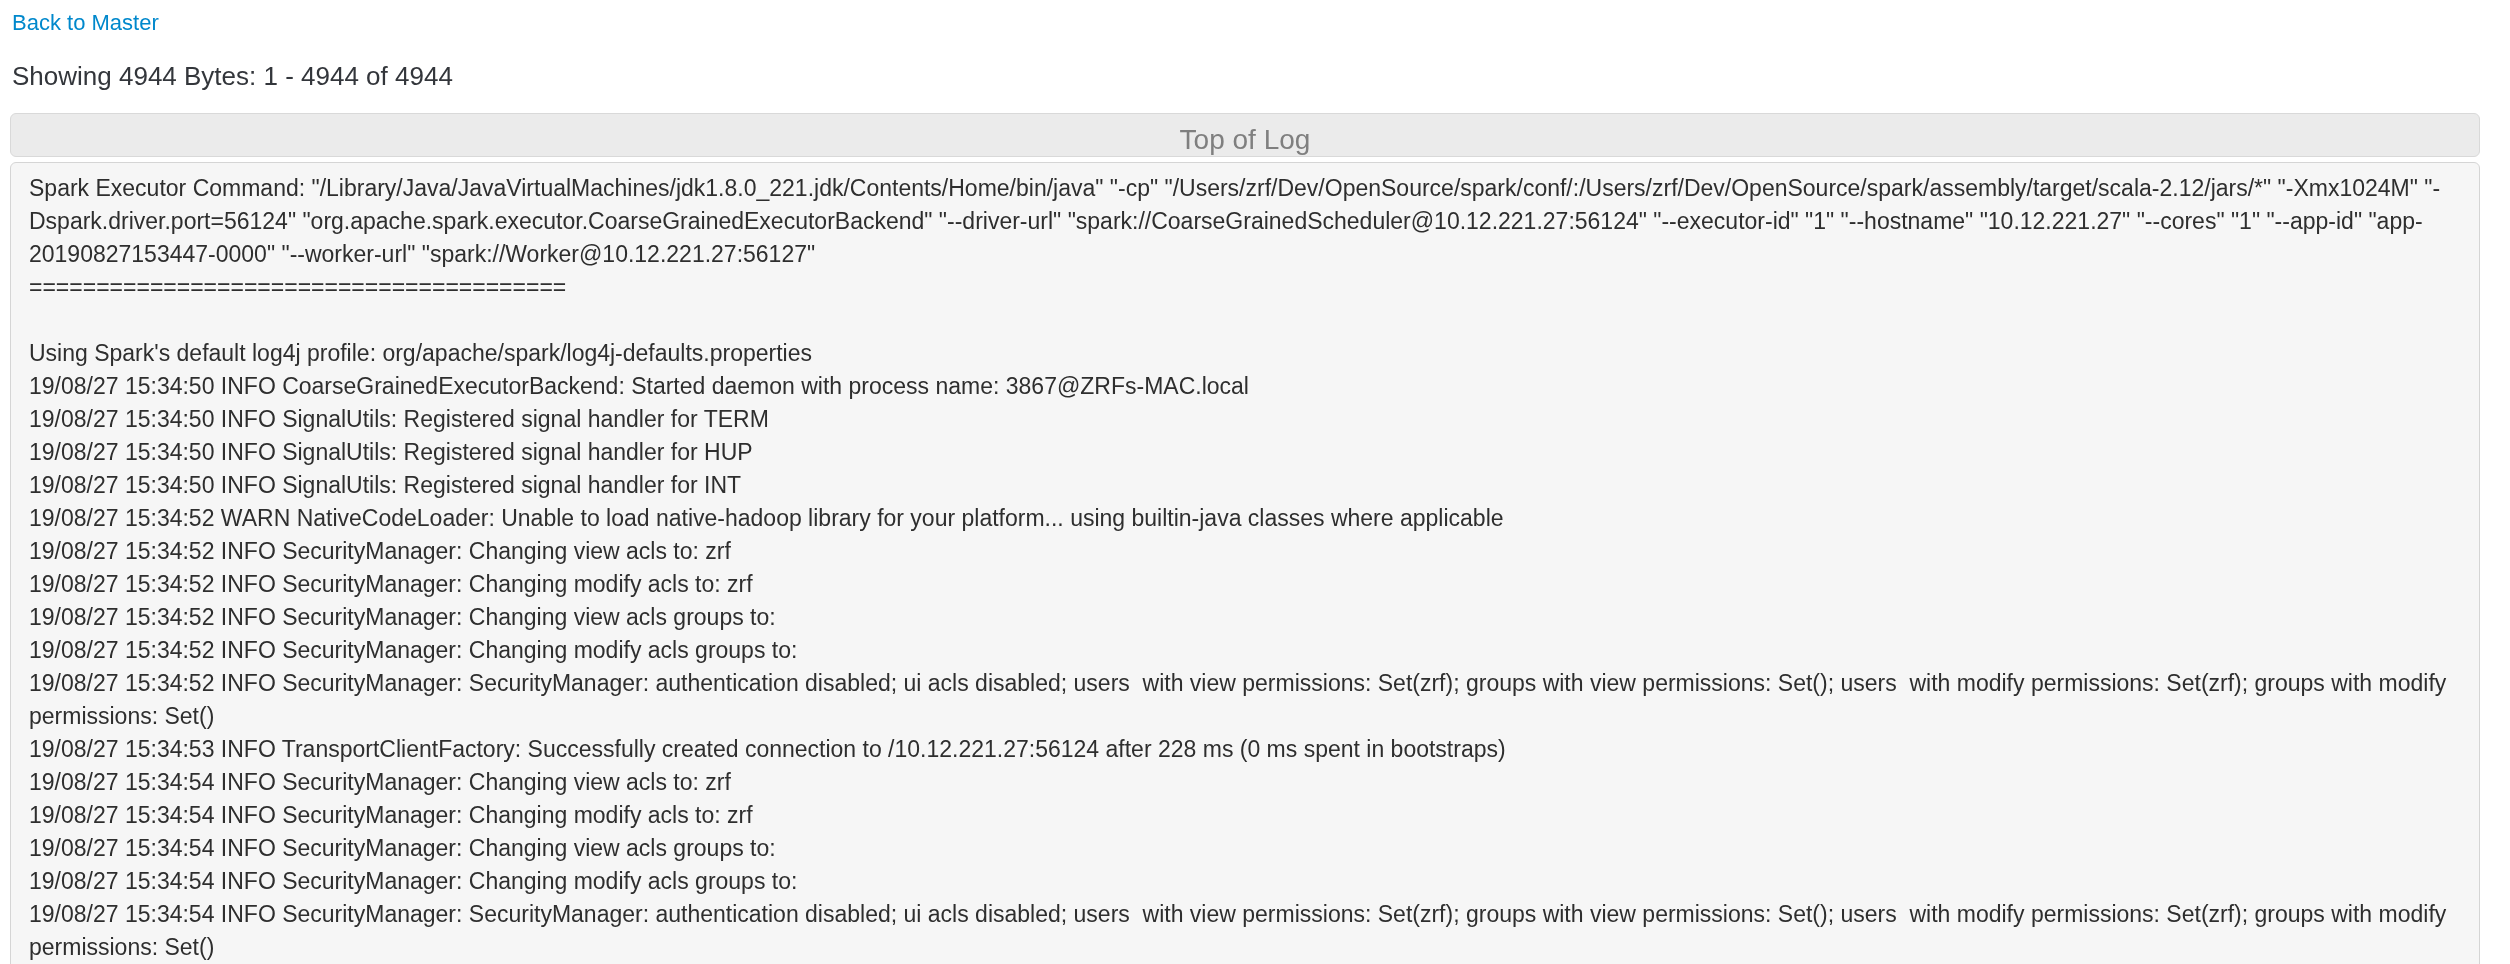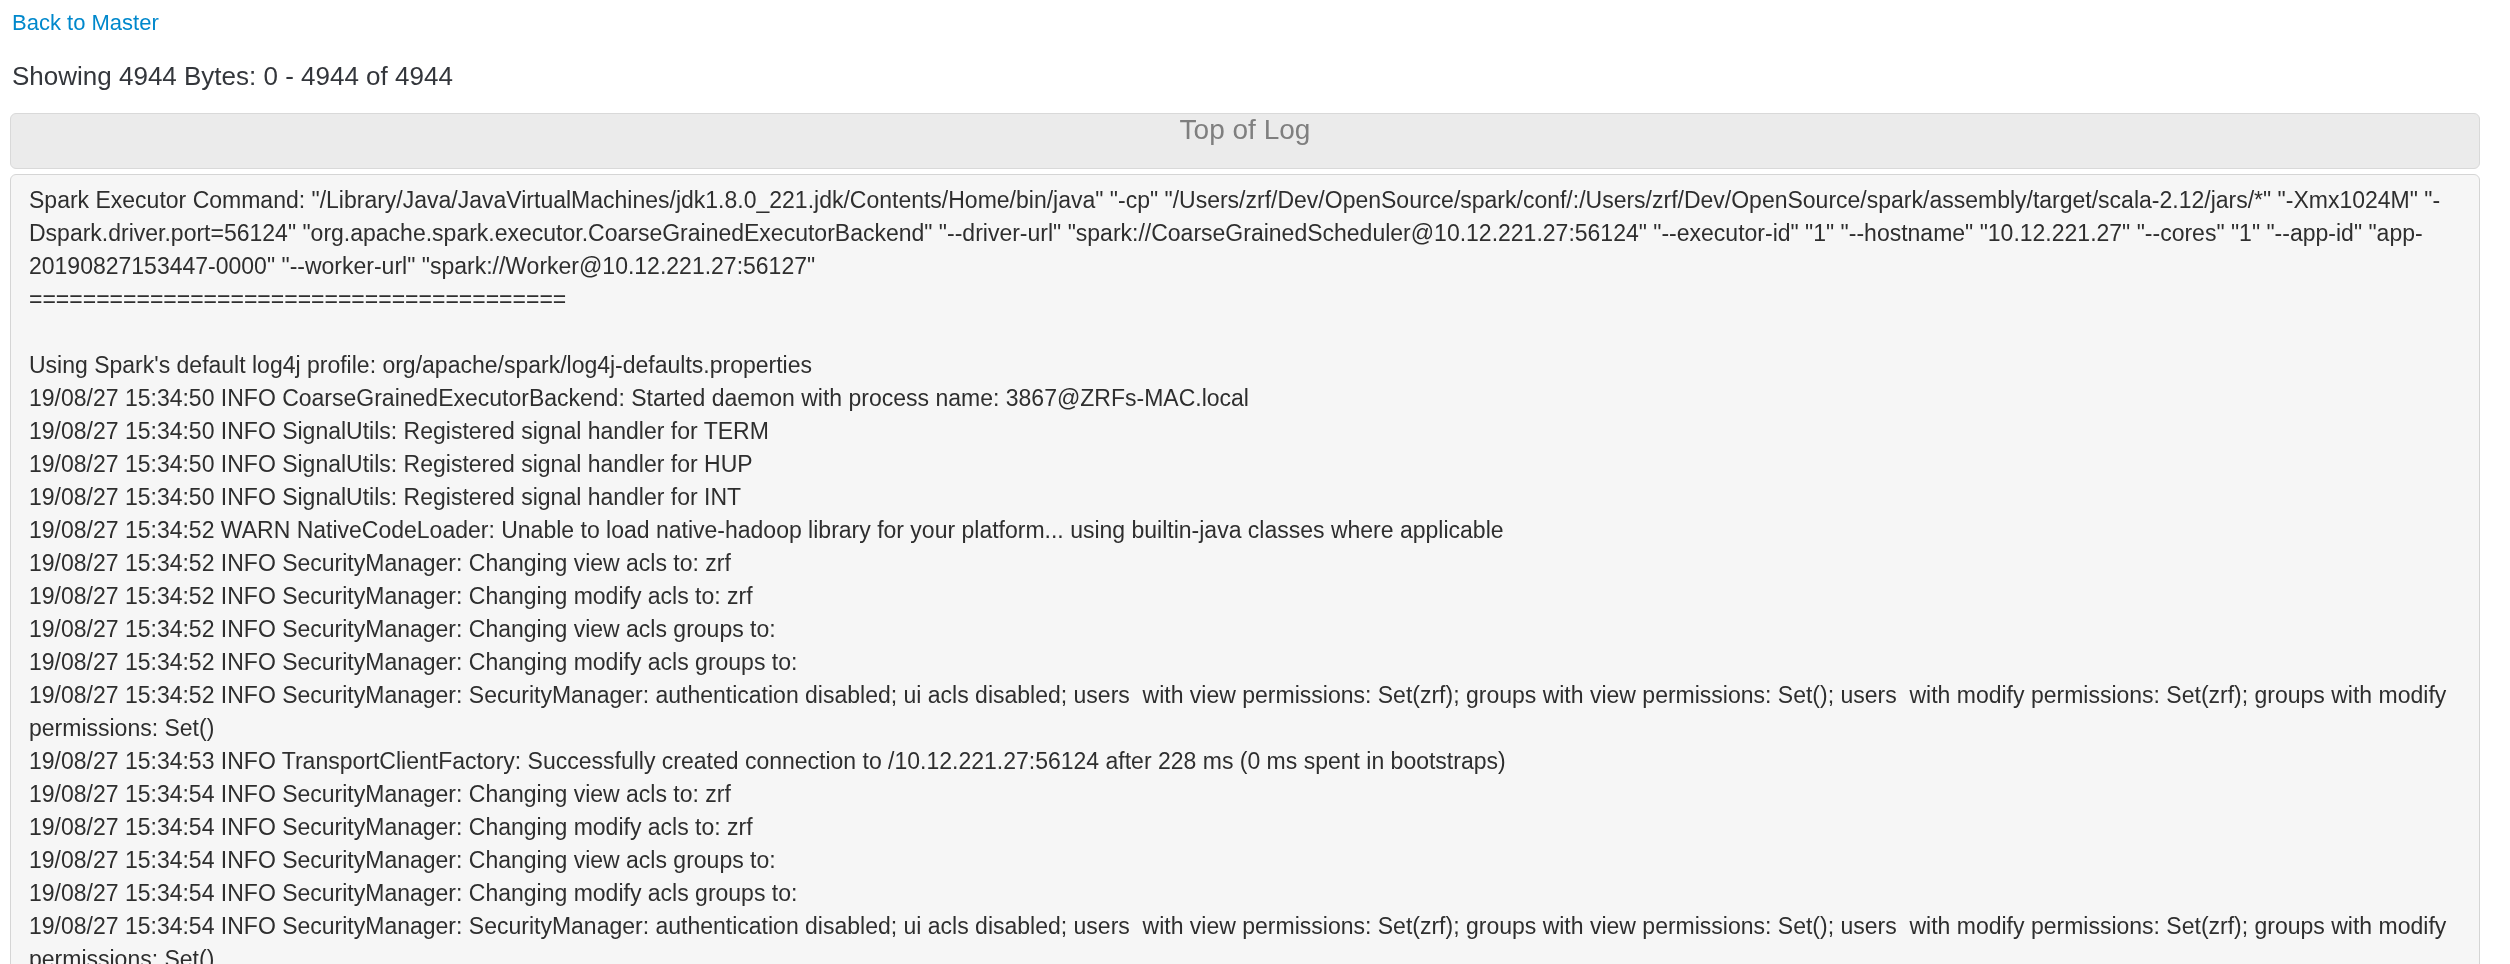--- a/index.html
+++ b/index.html
@@ -26,26 +26,26 @@
     cursor: pointer;
   }
   .byte-info {
     margin-top: 25px;
     margin-left: 2px;
     font-size: 26px;
     color: #33363b;
   }
   .log-header {
     margin-top: 21px;
-    height: 56px;
+    height: 44px;
     background: #ebebeb;
     border: 1px solid #d9d9d9;
     border-radius: 6px;
     display: flex;
-    align-items: flex-start;
+    align-items: flex-end;
     justify-content: center;
     font-size: 28px;
     color: #7f7f7f;
   }
   .log-box {
     margin-top: 5px;
     background: #f6f6f6;
     border: 1px solid #d5d5d5;
     border-radius: 6px;
     padding: 9px 16px 20px 18px;
@@ -61,21 +61,21 @@
     overflow-wrap: break-word;
   }
 </style>
 </head>
 <body>
 
 <div class="page">
 
   <a class="back-link" href="#">Back to Master</a>
 
-  <div class="byte-info">Showing 4944 Bytes: 0 - 4944 of 4944</div>
+  <div class="byte-info">Showing 4944 Bytes: 1 - 4944 of 4944</div>
 
   <div class="log-header">
     <span>Top of Log</span>
   </div>
 
   <div class="log-box">
     <pre class="log-text">Spark Executor Command: "/Library/Java/JavaVirtualMachines/jdk1.8.0_221.jdk/Contents/Home/bin/java" "-cp" "/Users/zrf/Dev/OpenSource/spark/conf/:/Users/zrf/Dev/OpenSource/spark/assembly/target/scala-2.12/jars/*" "-Xmx1024M" "-Dspark.driver.port=56124" "org.apache.spark.executor.CoarseGrainedExecutorBackend" "--driver-url" "spark://CoarseGrainedScheduler@10.12.221.27:56124" "--executor-id" "1" "--hostname" "10.12.221.27" "--cores" "1" "--app-id" "app-20190827153447-0000" "--worker-url" "spark://Worker@10.12.221.27:56127"
 ========================================
 
 Using Spark's default log4j profile: org/apache/spark/log4j-defaults.properties

